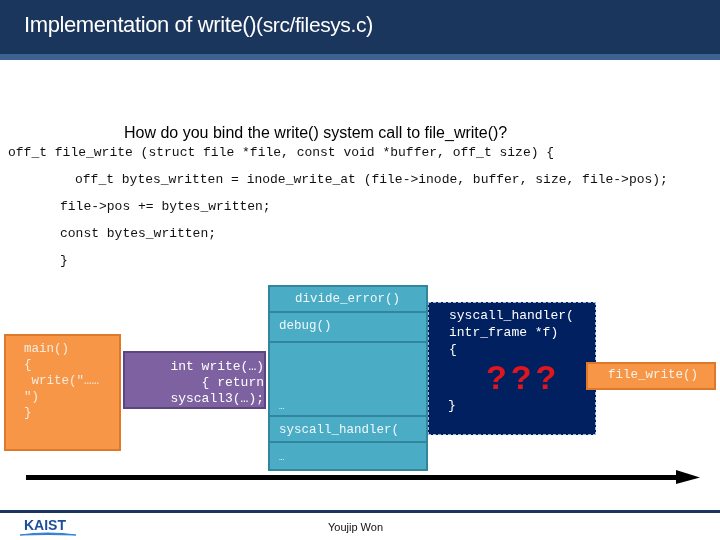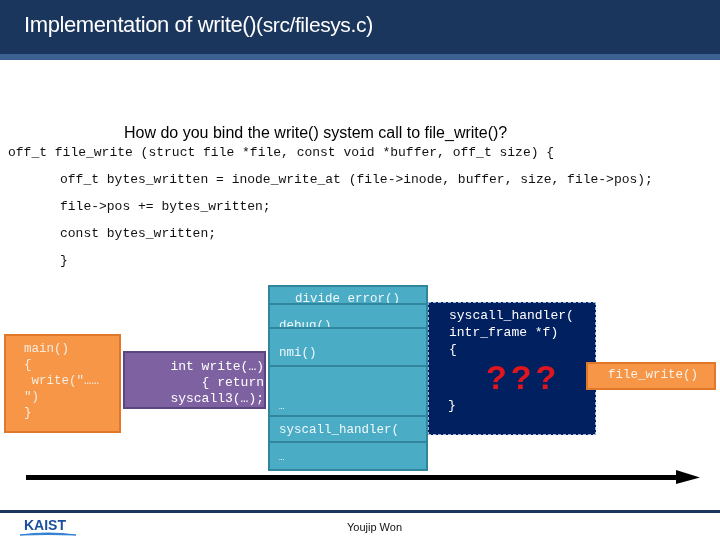--- a/index.html
+++ b/index.html
@@ -11,68 +11,67 @@
   #title-stripe { left: 0; top: 54px; width: 720px; height: 6px; background: #3d6190; }
   #title-text { left: 24px; top: 12px; font-size: 22px; color: #ffffff; white-space: nowrap; letter-spacing: -0.4px; }
   #title-text .mono { font-size: 21px; }
 
   #question { left: 124px; top: 80px; font-size: 16px; color: #000; white-space: nowrap; margin-top: 44px; }
   #question .mono { font-size: 16px; }
 
   .code-line { font-family: "Liberation Mono", "DejaVu Sans Mono", monospace; font-size: 13px; color: #111; white-space: pre; }
 
   .box { box-sizing: border-box; font-family: "Liberation Mono", "DejaVu Sans Mono", monospace; font-size: 12.5px; color: #f3ece0; white-space: pre; overflow: hidden; }
-  #main-box { left: 4px; top: 334px; width: 117px; height: 99px; background: #f79646; border: 2px solid #e0782a; padding: 5px 0 0 18px; line-height: 16px; }
+  #main-box { left: 4px; top: 334px; width: 117px; height: 117px; background: #f79646; border: 2px solid #e0782a; padding: 5px 0 0 18px; line-height: 16px; }
   #write-box { left: 123px; top: 351px; width: 143px; height: 58px; background: #7e61a0; border: 2px solid #5c4680; padding: 6px 0 0 20px; line-height: 16px; color: #ffffff; font-size: 13px; text-align: right; }
 
   #idt { left: 268px; top: 285px; width: 160px; height: 186px; background: #4bacc6; border: 2px solid #31859c; box-sizing: border-box; }
   .idt-row { position: absolute; left: 0; width: 156px; border-bottom: 2px solid #31859c; box-sizing: border-box; font-family: "Liberation Mono", "DejaVu Sans Mono", monospace; font-size: 12.5px; color: #f0f8fb; padding-left: 9px; white-space: nowrap; overflow: hidden; }
 
   #handler-box { left: 428px; top: 302px; width: 168px; height: 133px; background: #002060; border: 1px dashed #9fb7d8; box-sizing: border-box; font-family: "Liberation Mono", "DejaVu Sans Mono", monospace; font-size: 13px; color: #ffffff; white-space: pre; padding: 4px 0 0 20px; line-height: 17px; }
   #qqq { left: 486px; top: 358px; font-size: 34px; font-weight: bold; color: #e0161e; letter-spacing: 4px; font-family: "Liberation Sans", sans-serif; }
   #handler-close { left: 448px; top: 398px; font-family: "Liberation Mono", monospace; font-size: 13px; color: #fff; }
 
   #file-write-box { left: 586px; top: 362px; width: 130px; height: 28px; background: #f79646; border: 2px solid #e0782a; box-sizing: border-box; font-family: "Liberation Mono", "DejaVu Sans Mono", monospace; font-size: 12.5px; color: #f8f2e8; padding: 4px 0 0 20px; white-space: nowrap; }
 
   #timeline { left: 26px; top: 470px; width: 680px; height: 14px; }
 
   #footer-line { left: 0; top: 510px; width: 720px; height: 3px; background: #1b365d; }
   #logo { left: 18px; top: 516px; width: 60px; height: 22px; }
-  #author { left: 328px; top: 521px; font-size: 11px; color: #111; white-space: nowrap; margin-left: 19px; }
+  #author { left: 328px; top: 521px; font-size: 11px; color: #111; white-space: nowrap; }
   #page-num { left: 690px; top: 521px; font-size: 11px; color: #111; margin-top: 46px; }
 </style>
 </head>
 <body>
 
 <div id="title-bar" class="abs"></div>
 <div id="title-stripe" class="abs"></div>
 <div id="title-text" class="abs"><span>Implementation of write()</span><span class="mono">(src/filesys.c</span><span>)</span></div>
 
 <div id="question" class="abs"><span>How do you bind the write() system call to </span><span class="mono">file_write()</span><span>?</span></div>
 
 <div class="abs code-line" style="left:8px; top:145px;">off_t file_write (struct file *file, const void *buffer, off_t size) {</div>
-<div class="abs code-line" style="left:60px; top:172px;">off_t bytes_written = inode_write_at (file-&gt;inode, buffer, size, file-&gt;pos);</div>
+<div class="abs code-line" style="left:75px; top:172px;">off_t bytes_written = inode_write_at (file-&gt;inode, buffer, size, file-&gt;pos);</div>
 <div class="abs code-line" style="left:60px; top:199px;">file-&gt;pos += bytes_written;</div>
 <div class="abs code-line" style="left:60px; top:226px;">const bytes_written;</div>
 <div class="abs code-line" style="left:60px; top:253px;">}</div>
 
 <div id="main-box" class="abs box">main()
 {
  write("……
 ")
 }</div>
 <div id="write-box" class="abs box">int write(…)
 { return
 syscall3(…);
 }</div>
 
 <div id="idt" class="abs">
-  <div class="idt-row" style="top:0; height:18px; line-height:24px;padding-left:25px;">divide_error()</div>
-  <div class="idt-row" style="top:26px; height:16px; line-height:26px;">debug()</div>
-  <div class="idt-row" style="top:54px; height:26px; line-height:24px;">nmi()</div>
+  <div class="idt-row" style="top:0; height:26px; line-height:24px;padding-left:25px;">divide_error()</div>
+  <div class="idt-row" style="top:26px; height:30px; line-height:26px;">debug()</div>
   <div class="idt-row" style="top:80px; height:50px; line-height:80px; font-size:9px;">…</div>
   <div class="idt-row" style="top:130px; height:26px; line-height:26px;">syscall_handler(</div>
   <div class="idt-row" style="top:156px; height:26px; line-height:30px; font-size:9px; border-bottom:none;">…</div>
 </div>
 
 <div id="handler-box" class="abs">syscall_handler(
 intr_frame *f)
 {</div>
 <div id="qqq" class="abs">???</div>
 <div id="handler-close" class="abs">}</div>

